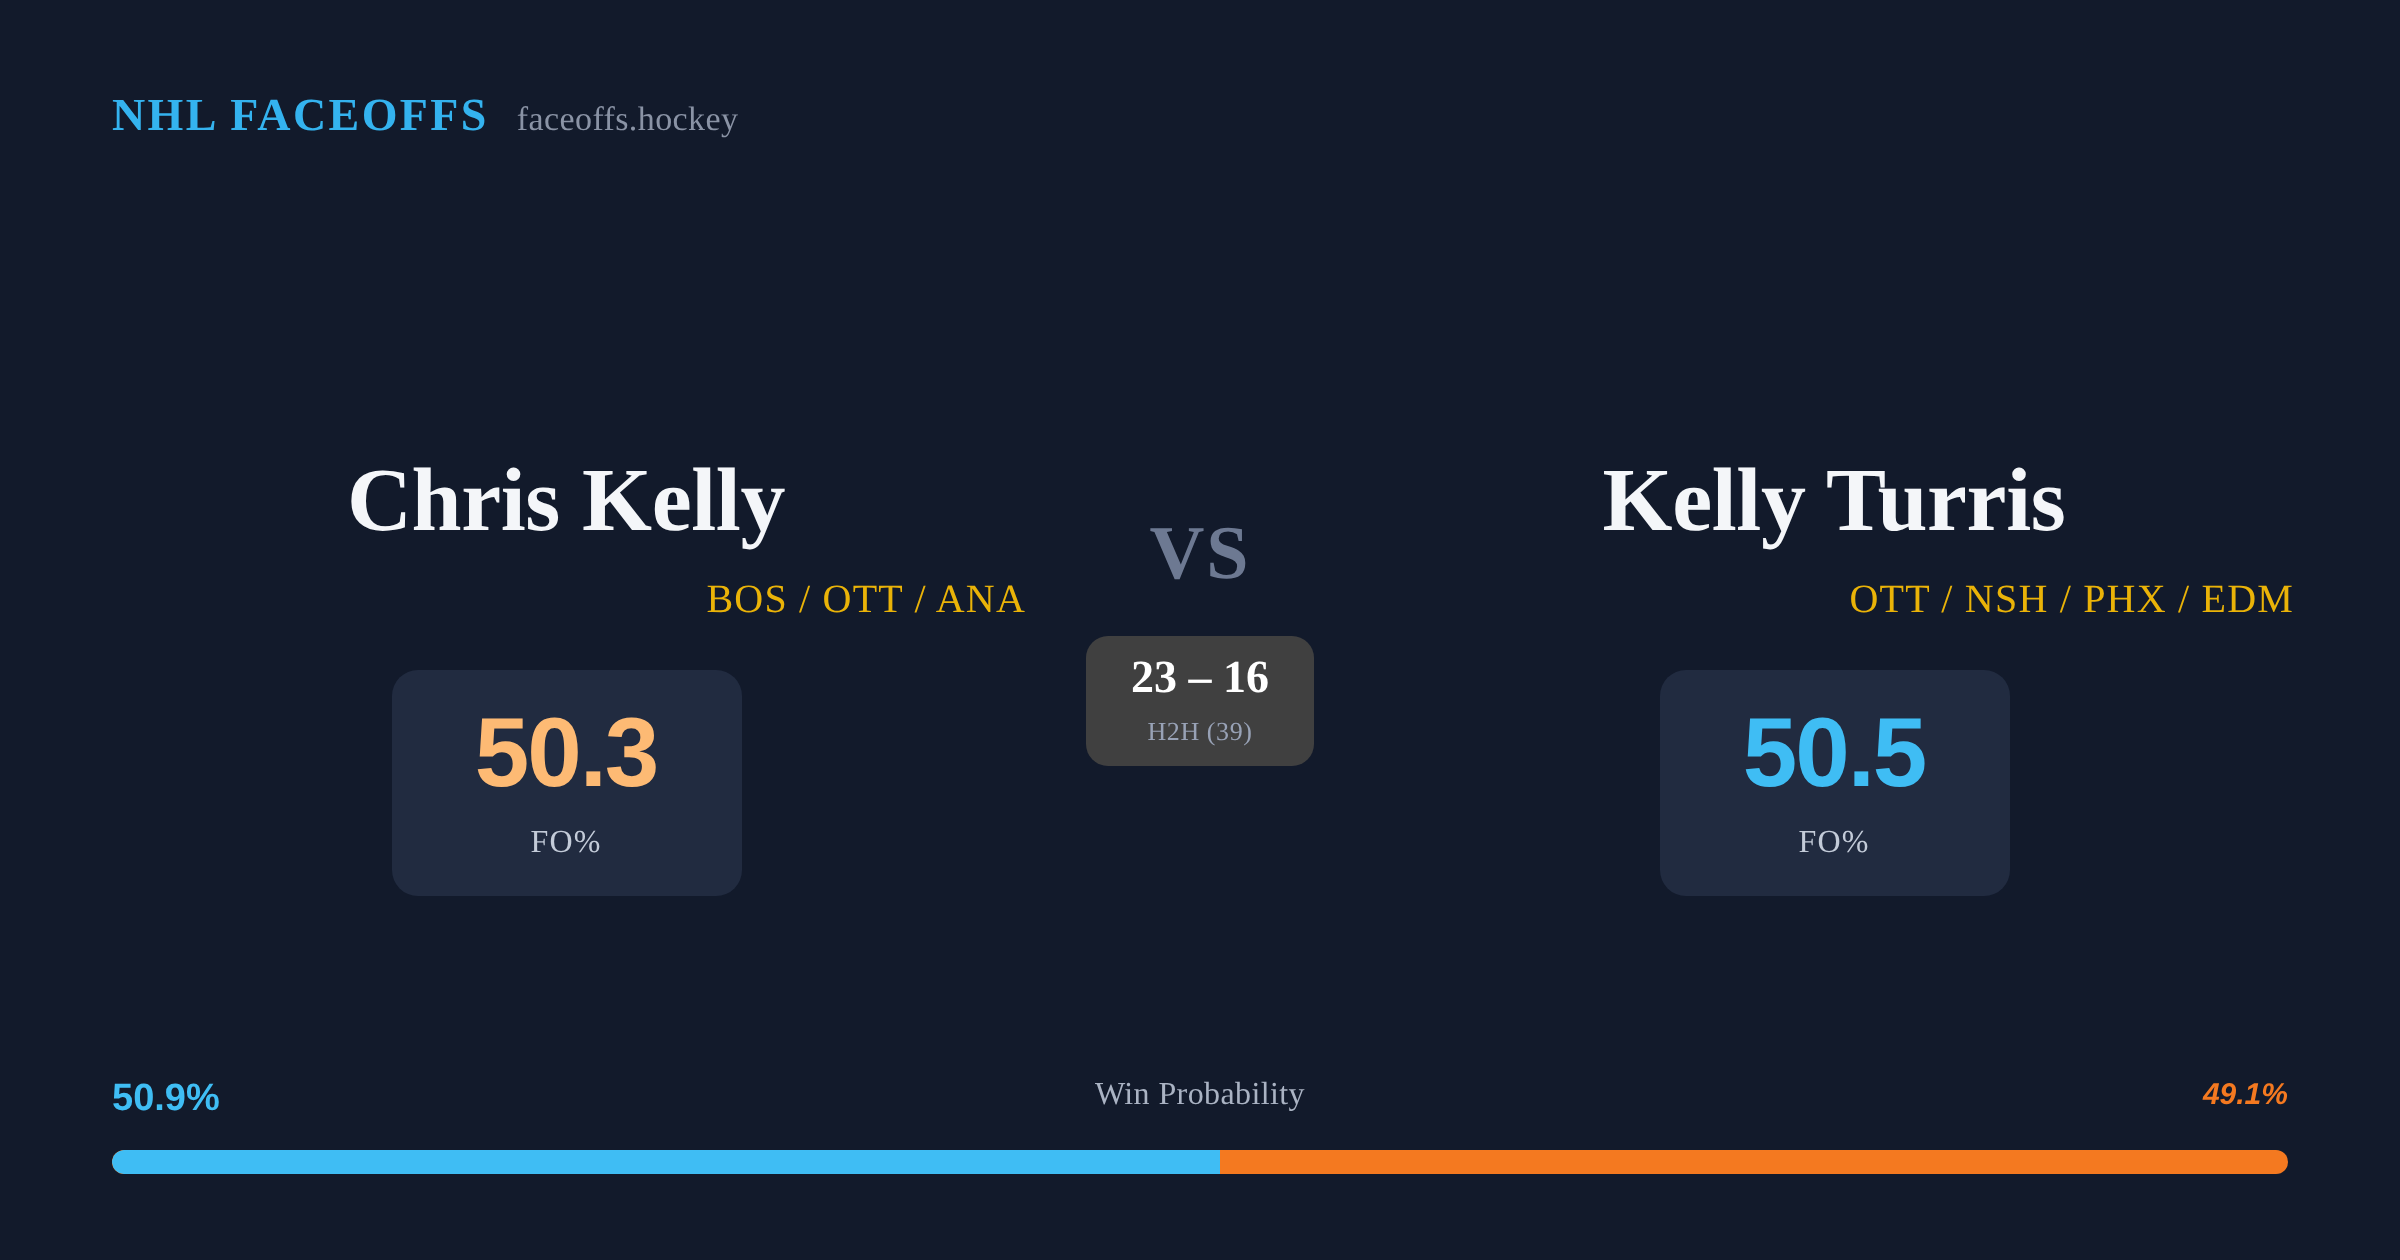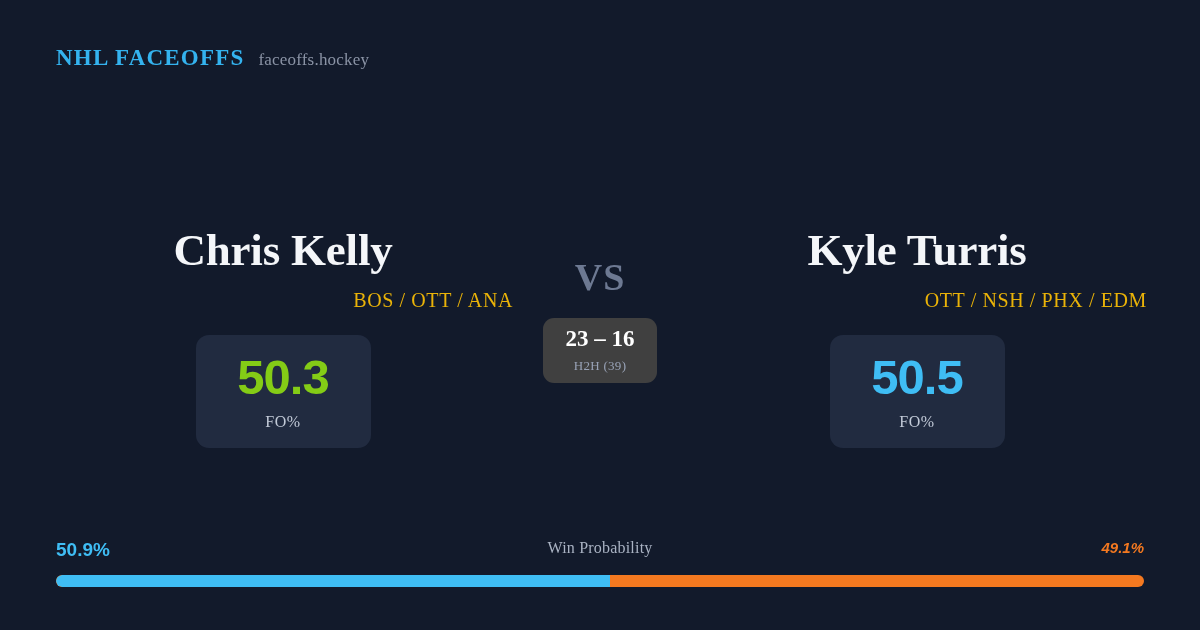--- a/index.html
+++ b/index.html
@@ -219,35 +219,35 @@
   <span class="brand" style="color: rgb(52, 179, 239);">NHL FACEOFFS</span>
   <span class="brand-domain">faceoffs.hockey</span>
 </div>
 
 <div class="matchup">
 
   <div class="side side-left">
     <div class="player-name">Chris Kelly</div>
     <div class="player-teams">BOS / OTT / ANA</div>
     <div class="stat-card">
-      <div class="stat-value" style="color: #84cc16;">50.3</div>
+      <div class="stat-value" style="color: #fdba74;">50.3</div>
       <div class="stat-label">FO%</div>
     </div>
   </div>
 
   <div class="center">
     <div class="vs-text">VS</div>
     <div class="h2h-card">
       <div class="h2h-record">23 – 16</div>
       <div class="h2h-label">H2H (39)</div>
     </div>
   </div>
 
   <div class="side side-right">
-    <div class="player-name">Kyle Turris</div>
+    <div class="player-name">Kelly Turris</div>
     <div class="player-teams">OTT / NSH / PHX / EDM</div>
     <div class="stat-card">
       <div class="stat-value" style="color: rgb(63, 189, 244);">50.5</div>
       <div class="stat-label">FO%</div>
     </div>
   </div>
 
 </div>
 
 <div class="winprob">

